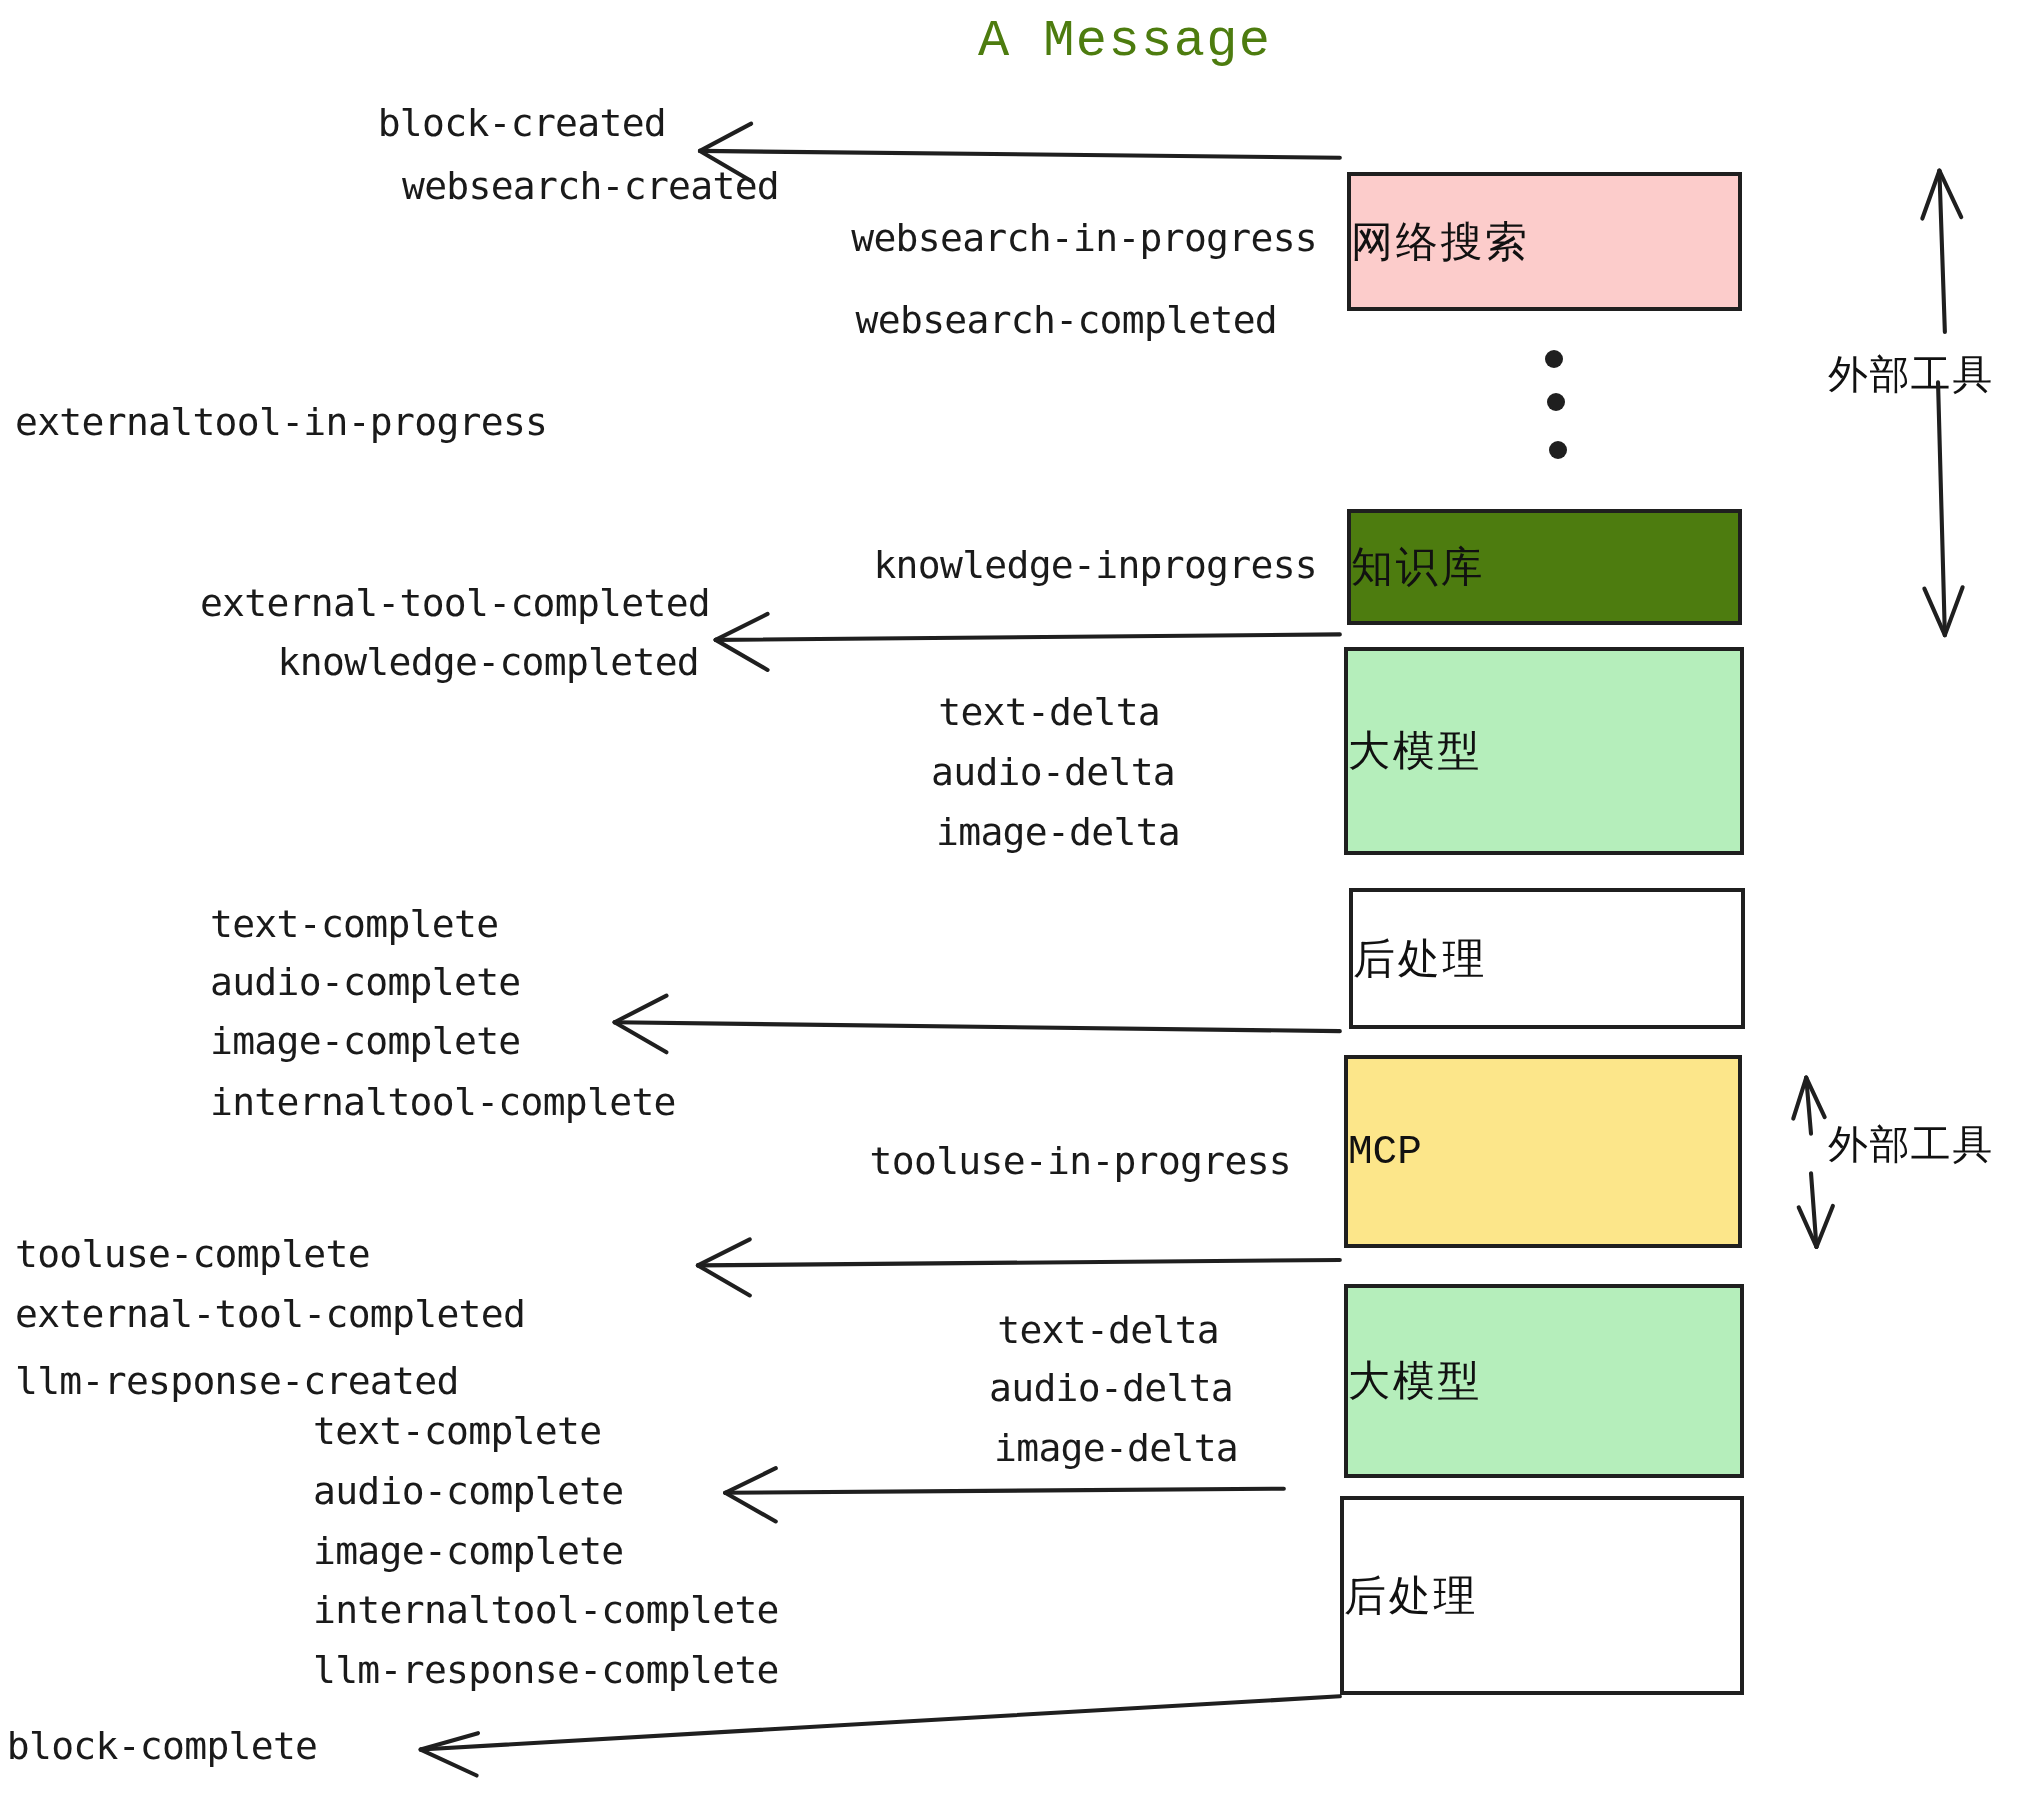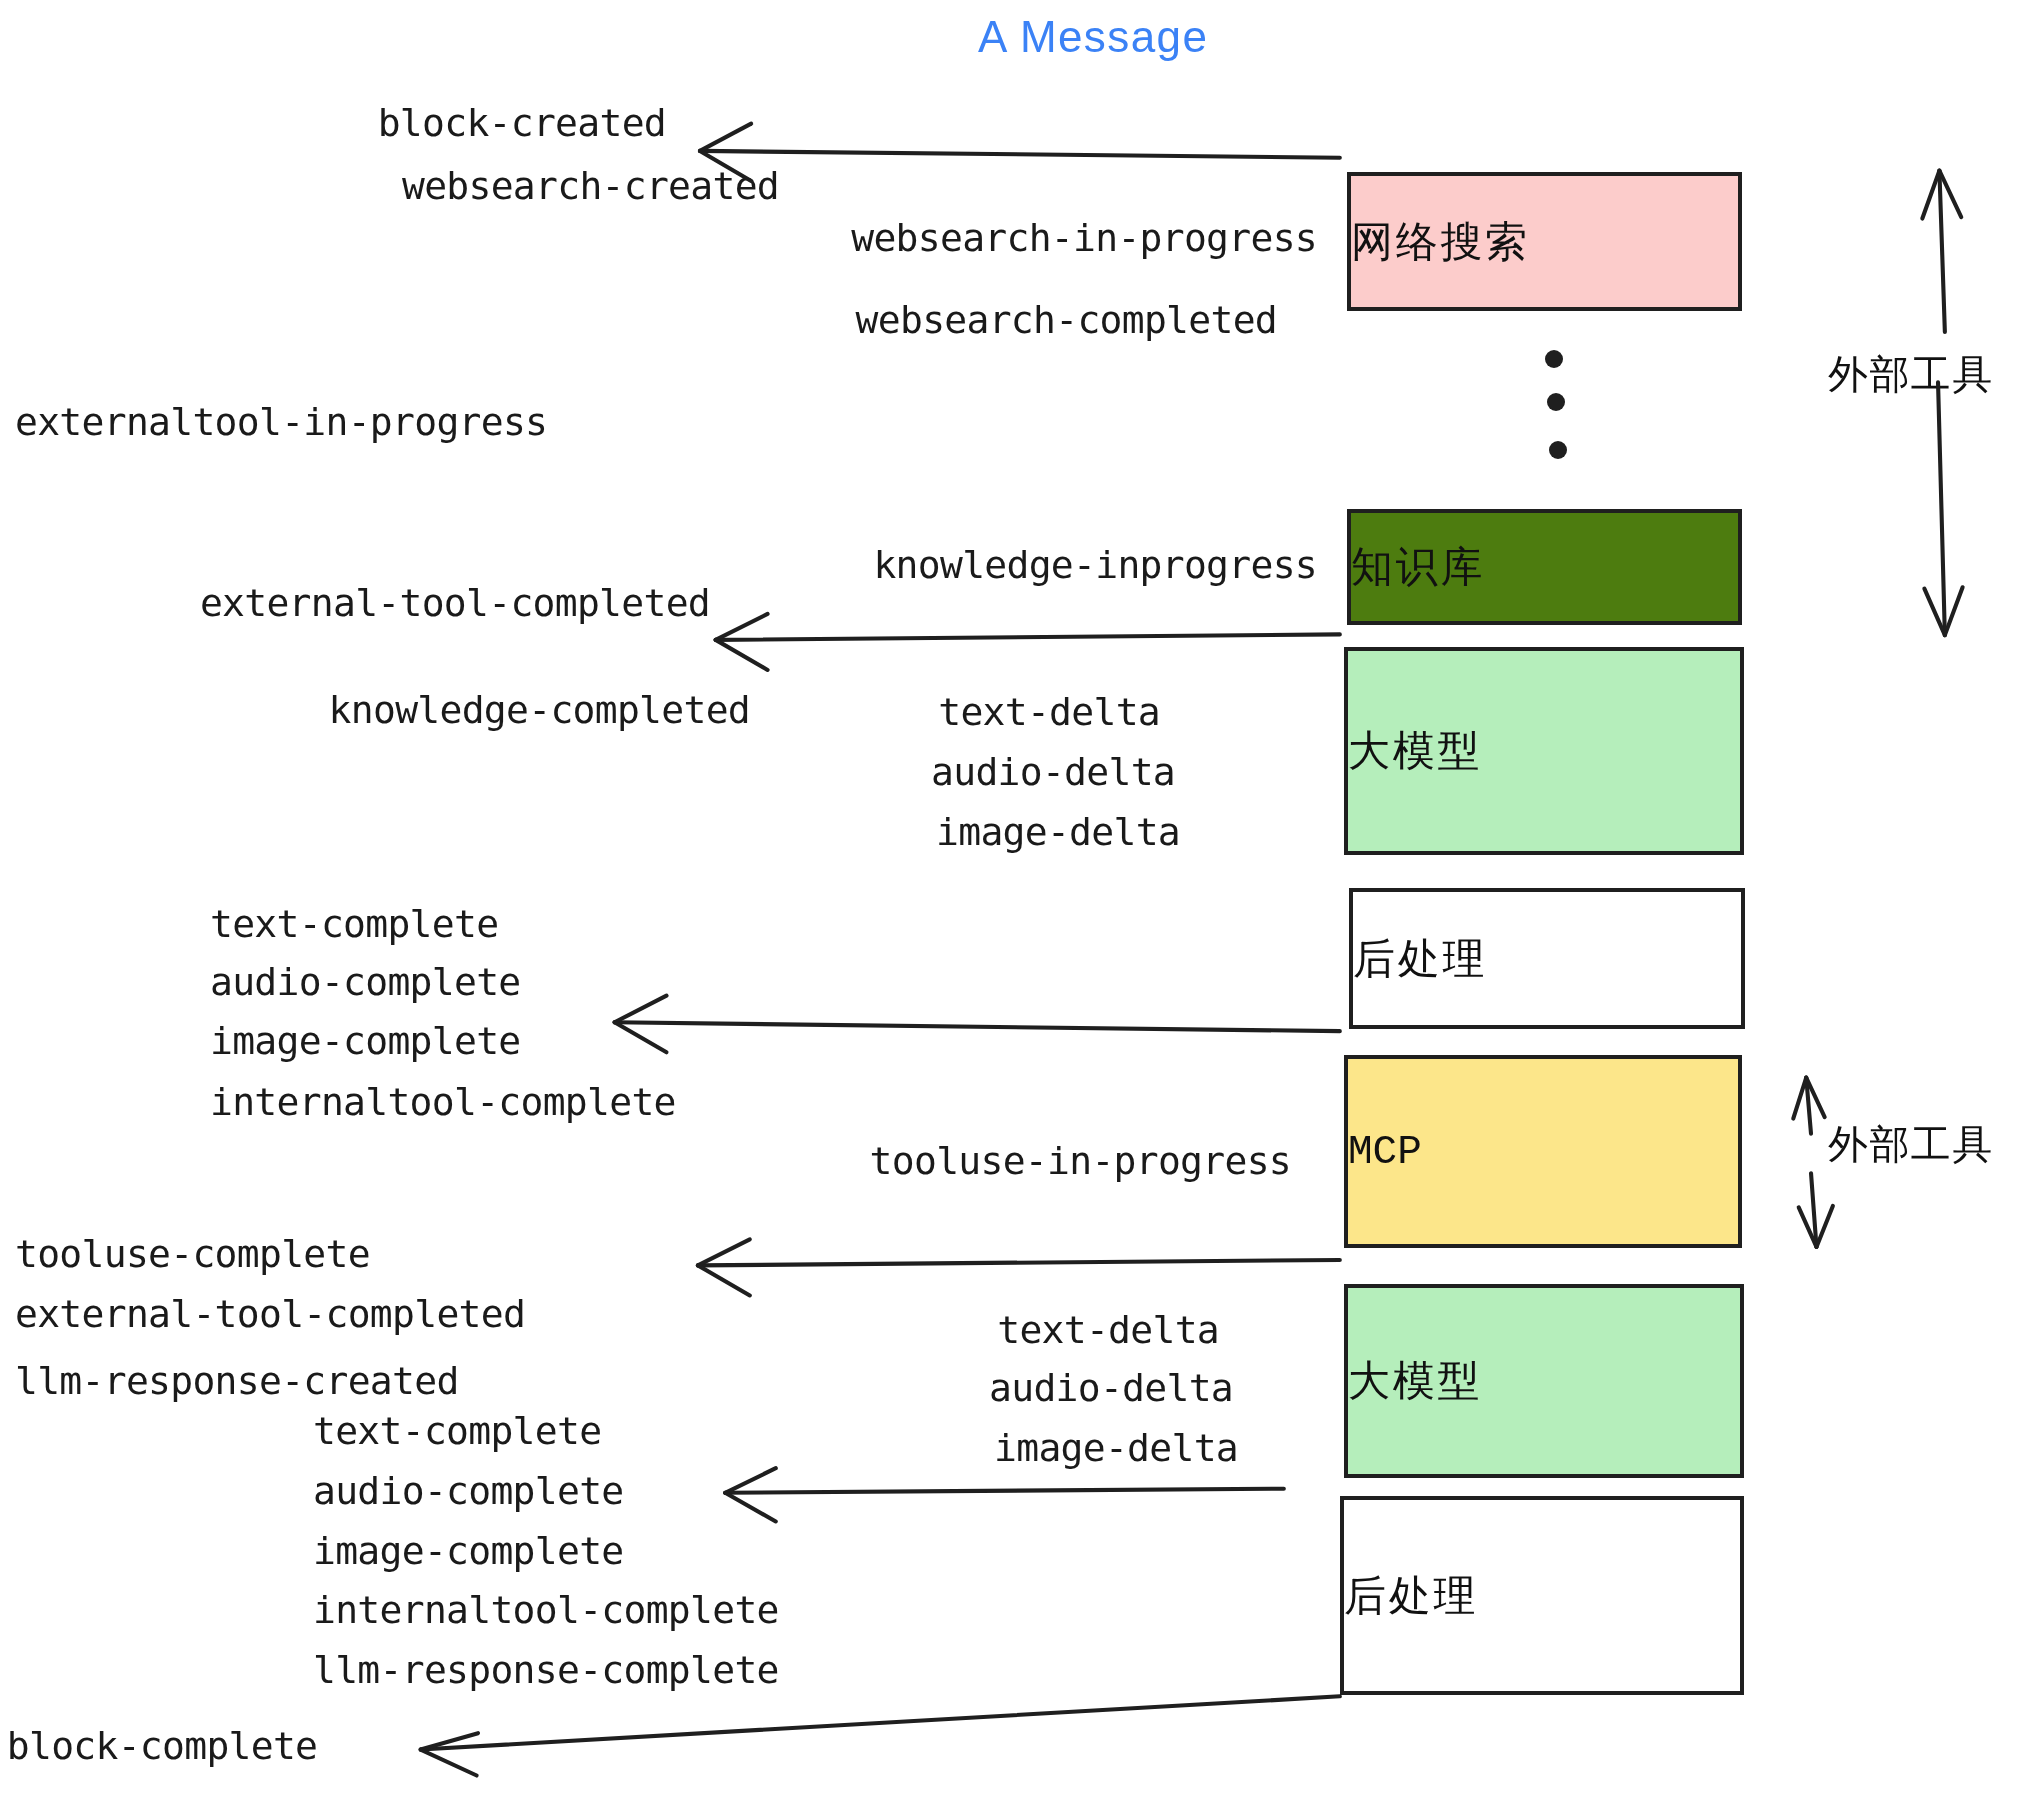--- a/index.html
+++ b/index.html
@@ -16,23 +16,23 @@
     color:#1a1a1a;
     font-family:"DejaVu Sans Mono","Liberation Mono",monospace;
     font-size:38px;
     line-height:1;
     letter-spacing:-0.7px;
   }
   .lbl.r{transform:translateX(-100%);}
   .title{
     position:absolute;
     white-space:nowrap;
-    color:#3b82f6;
-    font-family:Liberation Sans, sans-serif;
-    font-size:44px;
+    color:#4d7c0f;
+    font-family:Liberation Mono, monospace;
+    font-size:52px;
     letter-spacing:1.4px;
   }
   .box{
     position:absolute;
     box-sizing:border-box;
     border:4.1px solid #1f1f1f;
     display:flex;
     align-items:center;
     justify-content:flex-start;
     color:#111111;
@@ -117,21 +117,21 @@
 
   <div class="lbl r" style="left:666px;top:104px;">block-created</div>
   <div class="lbl r" style="left:779px;top:167px;">websearch-created</div>
   <div class="lbl r" style="left:1317px;top:213px;margin-top:6px;">websearch-in-progress</div>
   <div class="lbl r" style="left:1277px;top:301px;">websearch-completed</div>
 
   <div class="lbl" style="left:15px;top:403px;">externaltool-in-progress</div>
 
   <div class="lbl r" style="left:1317px;top:546px;">knowledge-inprogress</div>
   <div class="lbl r" style="left:710px;top:584px;">external-tool-completed</div>
-  <div class="lbl r" style="left:750px;top:643px;margin-top:48px;">knowledge-completed</div>
+  <div class="lbl r" style="left:699px;top:643px;">knowledge-completed</div>
 
   <div class="lbl r" style="left:1160px;top:693px;">text-delta</div>
   <div class="lbl r" style="left:1175px;top:753px;">audio-delta</div>
   <div class="lbl r" style="left:1180px;top:813px;">image-delta</div>
 
   <div class="lbl" style="left:210px;top:905px;">text-complete</div>
   <div class="lbl" style="left:210px;top:963px;">audio-complete</div>
   <div class="lbl" style="left:210px;top:1022px;">image-complete</div>
   <div class="lbl" style="left:210px;top:1083px;">internaltool-complete</div>
 

